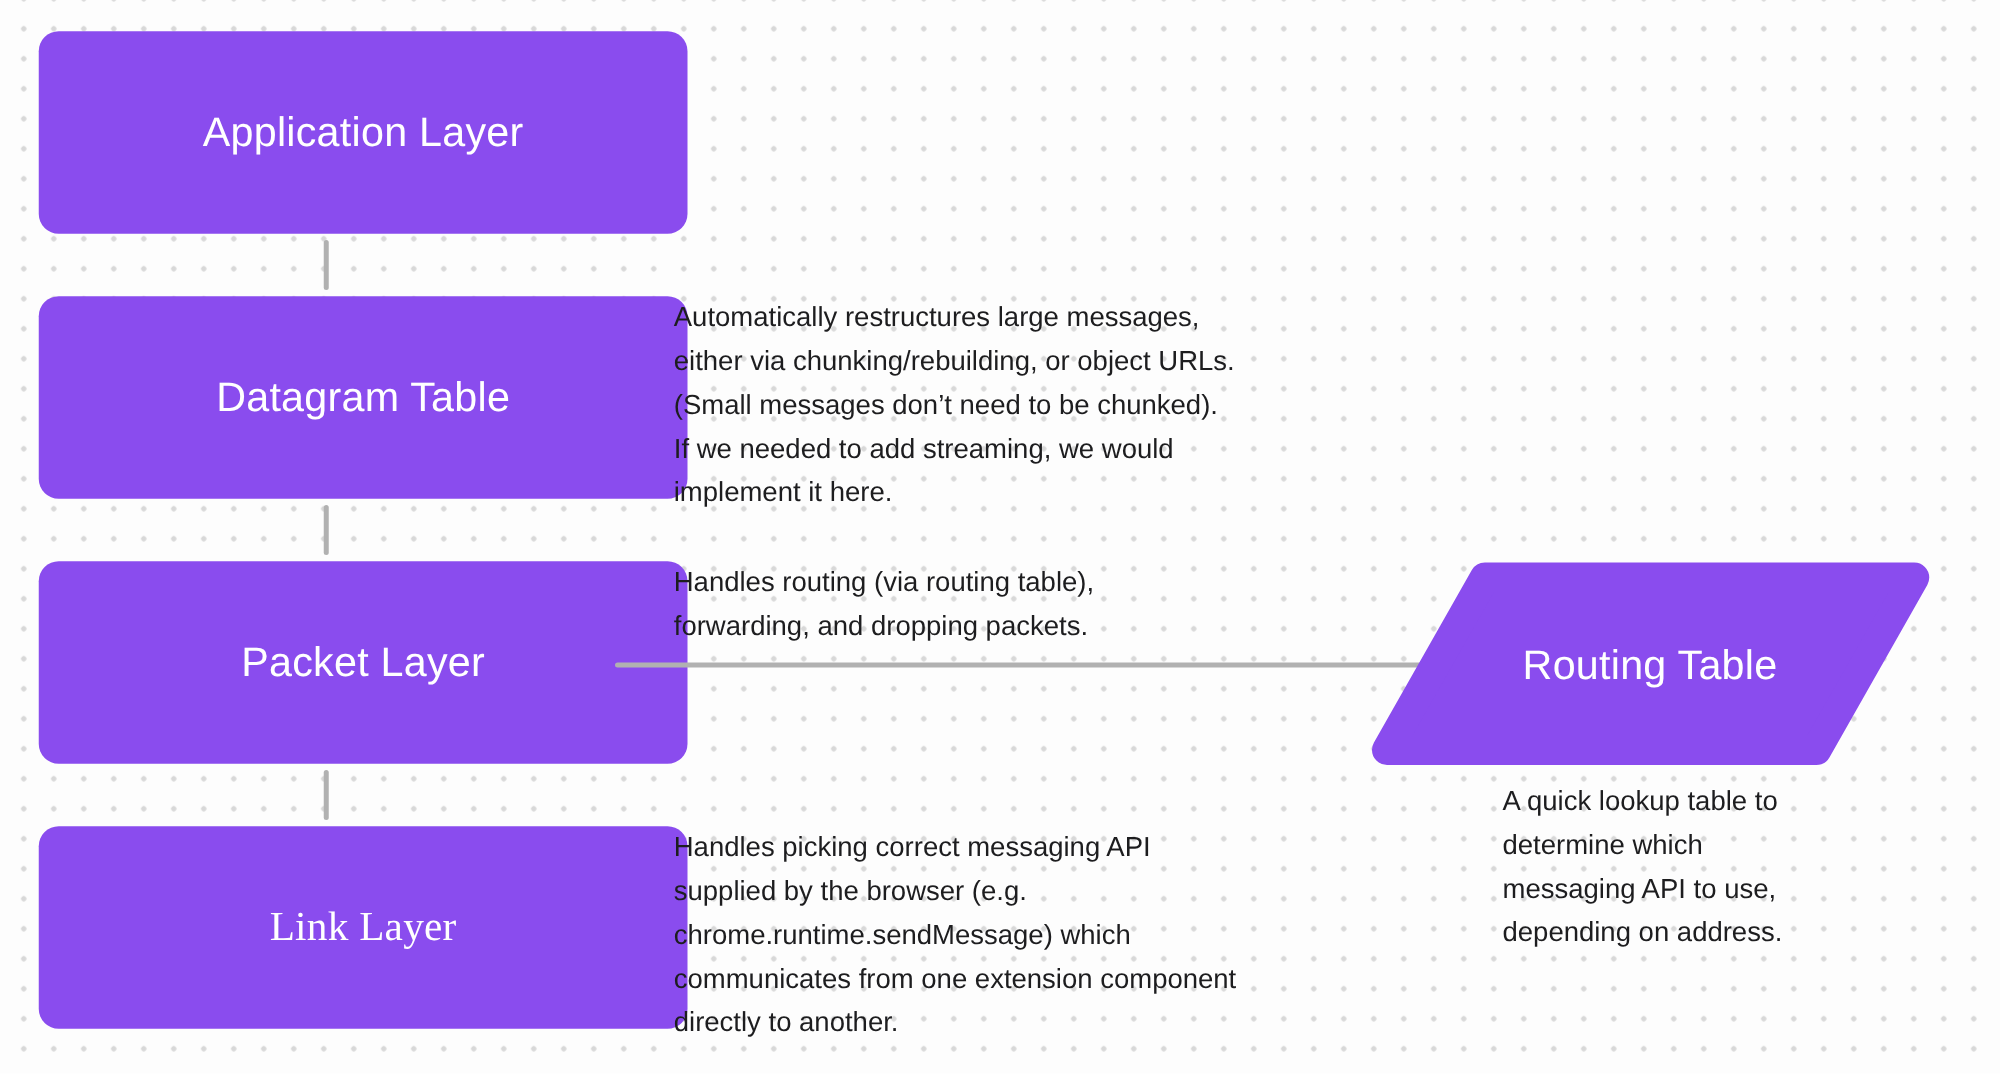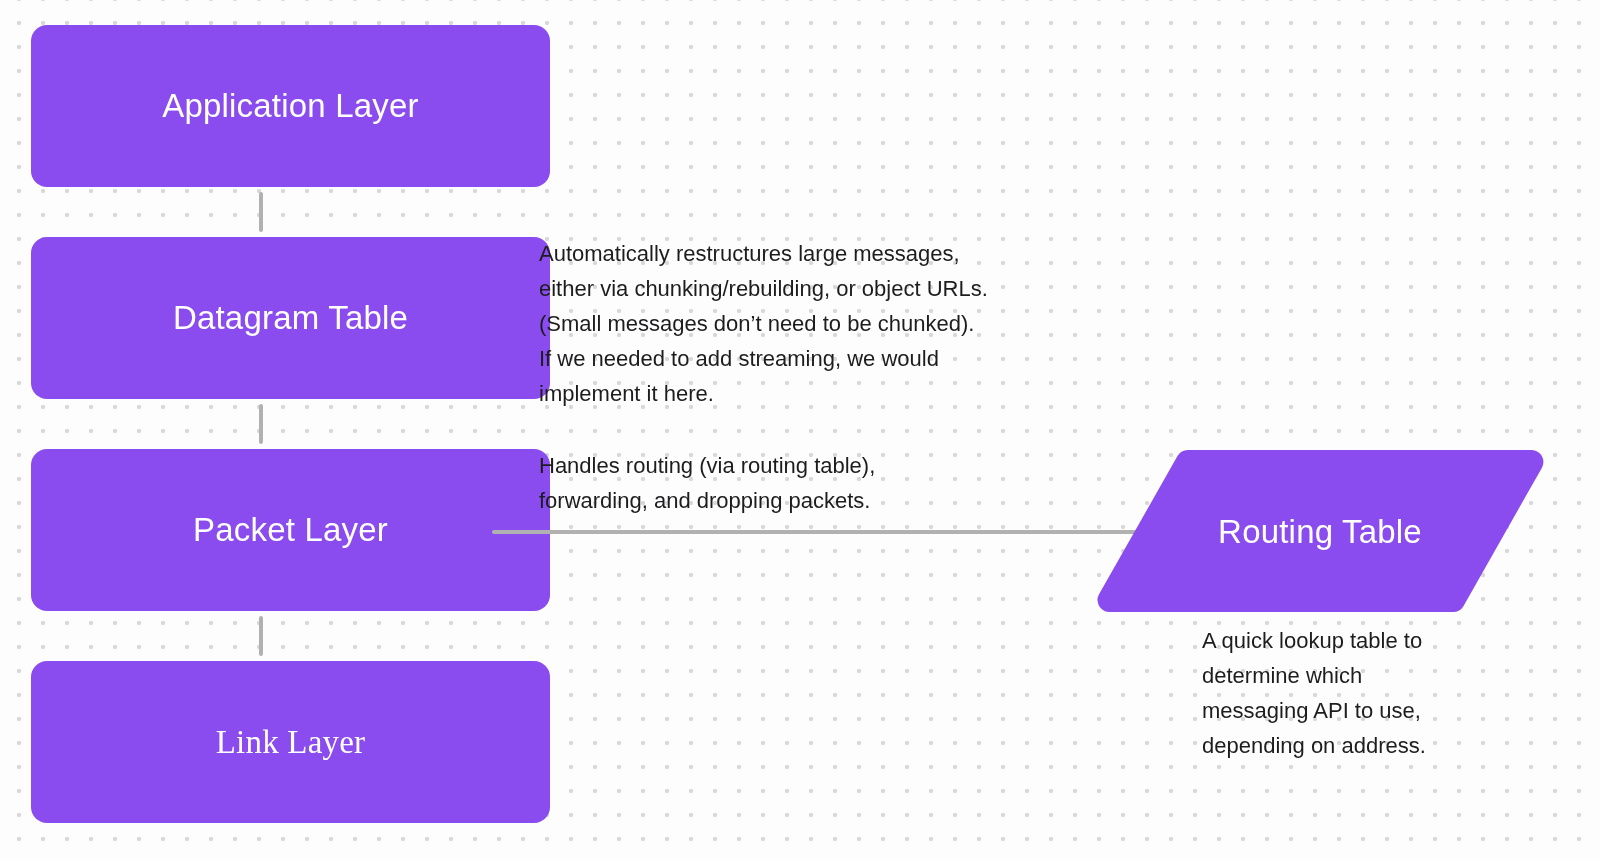--- a/index.html
+++ b/index.html
@@ -119,18 +119,23 @@
     <text x="235" y="97" text-anchor="middle">Routing Table</text>
   </svg>
 
   <div class="description desc-datagram">Automatically restructures large messages,
 either via chunking/rebuilding, or object URLs.
 (Small messages don’t need to be chunked).
 If we needed to add streaming, we would
 implement it here.</div>
   <div class="description desc-packet">Handles routing (via routing table),
 forwarding, and dropping packets.</div>
+  <div class="description desc-link">Handles picking correct messaging API
+supplied by the browser (e.g.
+chrome.runtime.sendMessage) which
+communicates from one extension component
+directly to another.</div>
   <div class="description desc-routing">A quick lookup table to
 determine which
 messaging API to use,
 depending on address.</div>
 
 </div>
 
 </body></html>

